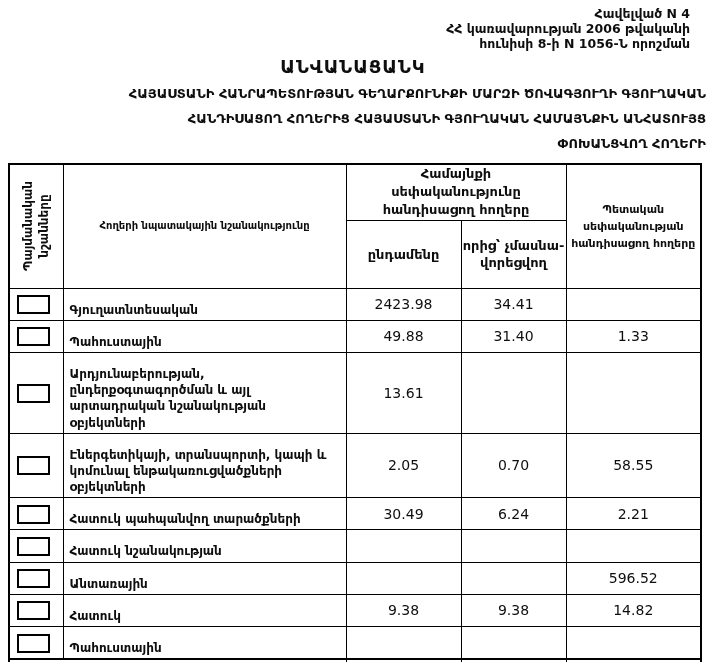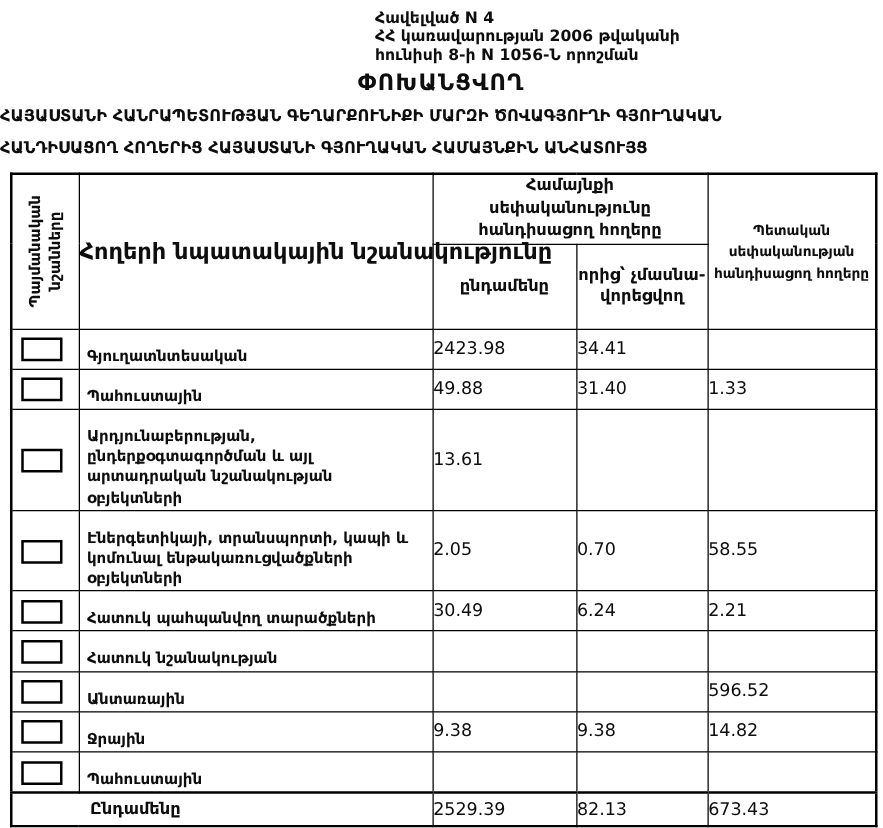--- a/index.html
+++ b/index.html
@@ -10,39 +10,39 @@
     color: #0e0e0e;
     font-family: "DejaVu Sans", sans-serif;
     overflow: hidden;
   }
   .page { position: relative; width: 706px; height: 662px; }
 
   
   .annex-block {
     margin: 6px 16px 0 auto;
     width: 390px;
-    text-align: left;
+    text-align: right;
     font-weight: bold;
     font-size: 12.5px;
     line-height: 15px;
   }
 
   
   .doc-title {
     margin-top: 5px;
     text-align: center;
     font-weight: bold;
     font-size: 18px;
     letter-spacing: 1px;
   }
 
   
   .doc-subtitle {
     margin-top: 4px;
-    text-align: left;
+    text-align: right;
     font-weight: bold;
     font-size: 13px;
   }
   .doc-subtitle .st-line { line-height: 25px; white-space: nowrap; }
 
   
   table.land-table {
     border-collapse: collapse;
     table-layout: fixed;
     margin: 7px 0 0 8px;
@@ -65,21 +65,21 @@
     position: absolute;
     left: 50%; top: 50%;
     width: 112px;
     transform: translate(-50%,-50%) rotate(-90deg);
     font-weight: bold;
     font-size: 12px;
     line-height: 16px;
     text-align: center;
     white-space: normal;
   }
-  th.name-head { white-space: nowrap; font-size: 18px; margin-top: 26px; }
+  th.name-head { white-space: nowrap; font-size: 10px; margin-top: 26px; }
   th.group-head { padding: 0 14px; margin-top: 27px; }
   th.state-head .sh-line { line-height: 17px; white-space: nowrap; font-size: 11px; }
   th.sub-head .sh-line { line-height: 17px; white-space: nowrap; }
 
   td.sym { text-align: left; padding-left: 7px; }
   .legend-box {
     display: inline-block;
     width: 33px; height: 19px;
     border: 2px solid #000;
     background: #fff;
@@ -88,46 +88,47 @@
   td.lbl {
     font-weight: bold;
     font-size: 12px;
     line-height: 1.35;
     text-align: left;
     padding: 13px 4px 2px 6px;
   }
   td.num {
     font-weight: normal;
     font-size: 14px;
-    text-align: left;
+    text-align: center;
   }
   tr.total-row td { border-top: 2px solid #000; }
   td.total-lbl {
     font-weight: bold;
     font-size: 13px;
     text-align: left;
     padding-left: 62px;
   }
 </style>
 </head>
 <body>
 
 <div class="page">
 
   <div class="annex-block">
     <div>Հավելված N 4</div>
     <div>ՀՀ կառավարության 2006 թվականի</div>
     <div>հունիսի 8-ի N 1056-Ն որոշման</div>
   </div>
 
-  <div class="doc-title">ՓՈԽԱՆՑՎՈՂ</div>
+  <div class="doc-title">ԱՆՎԱՆԱՑԱՆԿ</div>
 
   <div class="doc-subtitle">
     <div class="st-line">ՀԱՅԱՍՏԱՆԻ ՀԱՆՐԱՊԵՏՈՒԹՅԱՆ ԳԵՂԱՐՔՈՒՆԻՔԻ ՄԱՐԶԻ ԾՈՎԱԳՅՈՒՂԻ ԳՅՈՒՂԱԿԱՆ</div>
     <div class="st-line">ՀԱՆԴԻՍԱՑՈՂ ՀՈՂԵՐԻՑ ՀԱՅԱՍՏԱՆԻ ԳՅՈՒՂԱԿԱՆ ՀԱՄԱՅՆՔԻՆ ԱՆՀԱՏՈՒՅՑ</div>
+    <div class="st-line">ՓՈԽԱՆՑՎՈՂ ՀՈՂԵՐԻ</div>
   </div>
 
   <table class="land-table">
     <colgroup>
       <col style="width:54px">
       <col style="width:283px">
       <col style="width:115px">
       <col style="width:105px">
       <col style="width:135px">
     </colgroup>
@@ -198,21 +199,21 @@
       </tr>
       <tr style="height:25px">
         <td class="sym"><span class="legend-box"></span></td>
         <td class="lbl">Անտառային</td>
         <td class="num"></td>
         <td class="num"></td>
         <td class="num">596.52</td>
       </tr>
       <tr style="height:29px">
         <td class="sym"><span class="legend-box"></span></td>
-        <td class="lbl">Ջրային</td>
+        <td class="lbl">Հատուկ</td>
         <td class="num">9.38</td>
         <td class="num">9.38</td>
         <td class="num">14.82</td>
       </tr>
       <tr style="height:26px">
         <td class="sym"><span class="legend-box"></span></td>
         <td class="lbl">Պահուստային</td>
         <td class="num"></td>
         <td class="num"></td>
         <td class="num"></td>

